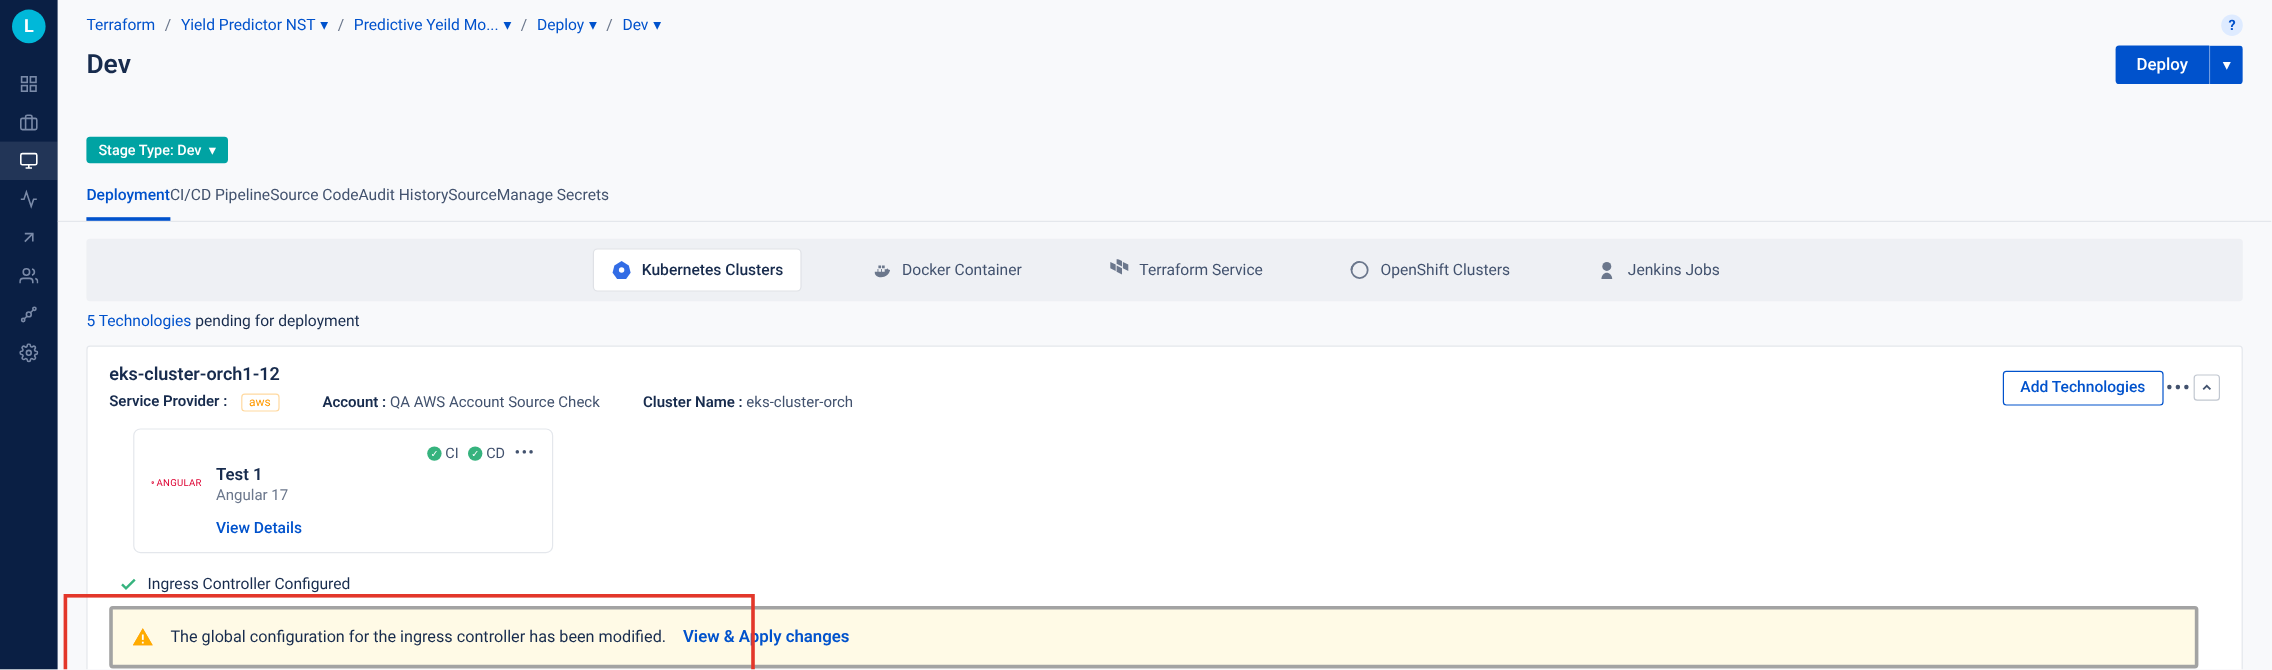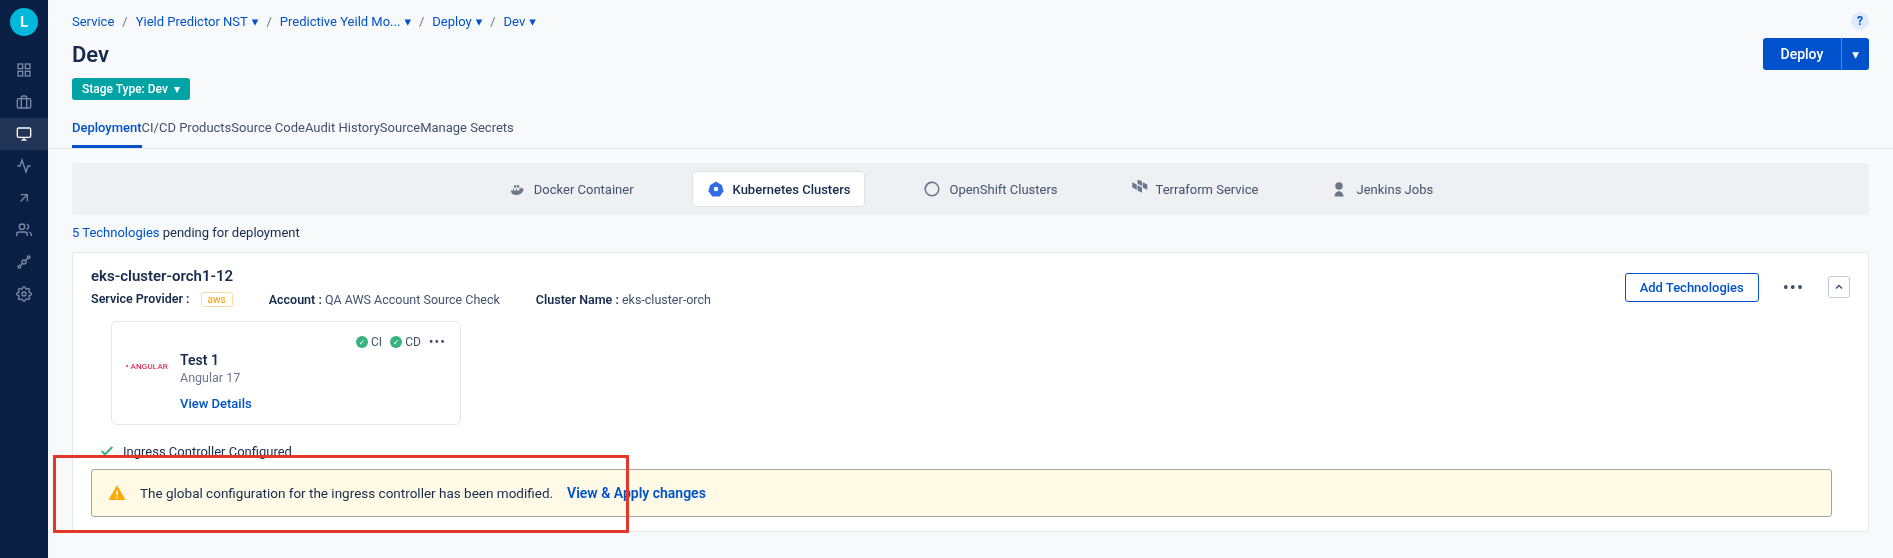--- a/index.html
+++ b/index.html
@@ -17,21 +17,21 @@
 .breadcrumb-row .sep { color: #6b778c; margin: 0 8px; }
 .breadcrumb-row .drop-caret { margin-left: 4px; color: #0052cc; }
 .breadcrumb-row .help { margin-left: auto; width: 18px; height: 18px; border-radius: 50%; background: #deebff; color: #0052cc; display: flex; align-items: center; justify-content: center; font-size: 12px; font-weight: 700; cursor: pointer; }
 
 .title-row { display: flex; align-items: center; padding: 4px 24px 8px 24px; }
 .title-row h1 { font-size: 22px; font-weight: 600; color: #172b4d; }
 .deploy-group { margin-left: auto; display: flex; }
 .btn-deploy { background: #0052cc; color: #fff; border: none; padding: 8px 18px; font-size: 14px; font-weight: 500; border-radius: 3px 0 0 3px; cursor: pointer; }
 .btn-deploy-caret { background: #0052cc; color: #fff; border: none; border-left: 1px solid rgba(255,255,255,0.3); padding: 8px 10px; border-radius: 0 3px 3px 0; cursor: pointer; }
 
-.badge-row { padding: 0 24px 10px 24px; }
+.badge-row { padding: 0 24px 10px 24px; margin-top: 36px; }
 .stage-badge { display: inline-flex; align-items: center; background: #00a3a3; color: #fff; font-size: 12px; font-weight: 500; padding: 4px 10px; border-radius: 3px; cursor: pointer; }
 .stage-badge .caret { margin-left: 6px; }
 
 .tabs { display: flex; padding: 0 24px; border-bottom: 1px solid #e4e7ec; }
 .tabs .tab { font-size: 13px; color: #42526e; padding: 10px 0; cursor: pointer; }
 .tabs .tab.active { color: #0052cc; border-bottom: 3px solid #0052cc; font-weight: 500; }
 
 .tech-tabs-wrap { background: #eef0f4; margin: 14px 24px 8px 24px; padding: 8px 0; display: flex; justify-content: center; gap: 44px; border-radius: 3px; }
 .tech-tab { display: inline-flex; align-items: center; gap: 8px; font-size: 13px; color: #42526e; padding: 8px 14px; border-radius: 4px; cursor: pointer; }
 .tech-tab.active { background: #fff; border: 1px solid #dfe1e6; color: #172b4d; font-weight: 500; }
@@ -40,39 +40,39 @@
 .pending-row { padding: 2px 24px 6px 24px; font-size: 13px; color: #172b4d; }
 .pending-row .count { color: #0052cc; }
 
 .cluster-card { margin: 6px 24px 0 24px; background: #fff; border: 1px solid #e4e7ec; border-radius: 3px; padding: 14px 18px 0 18px; position: relative; }
 .cluster-head { display: flex; align-items: center; }
 .cluster-head .titleblock h3 { font-size: 15px; font-weight: 600; color: #172b4d; margin-bottom: 6px; }
 .cluster-meta { font-size: 12.5px; color: #172b4d; display: flex; align-items: center; gap: 36px; }
 .cluster-meta .label { font-weight: 600; }
 .cluster-meta .val { font-weight: 400; color: #42526e; }
 .aws-logo { display:inline-block; font-size:10px; color:#ff9900; border:1px solid #ffd9a0; padding:1px 6px; border-radius:3px; margin-left:8px; }
-.cluster-actions { margin-left: auto; display: flex; align-items: center; gap: 24px; }
+.cluster-actions { margin-left: auto; display: flex; align-items: center; gap: 2px; }
 .btn-outline { background: #fff; border: 1px solid #0052cc; color: #0052cc; font-size: 13px; font-weight: 500; padding: 6px 14px; border-radius: 3px; cursor: pointer; }
 .more-dots { color: #42526e; cursor: pointer; font-size: 18px; letter-spacing: 1px; }
 .collapse-btn { width: 22px; height: 22px; border: 1px solid #c1c7d0; border-radius: 3px; display: flex; align-items: center; justify-content: center; background:#fff; color:#42526e; cursor: pointer; }
 
 .tech-card { width: 350px; border: 1px solid #e4e7ec; border-radius: 6px; padding: 12px 14px; margin: 14px 0 12px 20px; }
 .tech-card-top { display: flex; justify-content: flex-end; align-items: center; gap: 8px; font-size: 12px; color: #42526e; }
 .status-pill { display: inline-flex; align-items: center; gap: 3px; }
 .dot-green { width: 12px; height: 12px; border-radius: 50%; background: #36b37e; display: inline-flex; align-items:center; justify-content:center; color:#fff; font-size:8px;}
 .tech-card-body { display: flex; gap: 12px; margin-top: 2px; }
 .tech-logo { width: 42px; height: 20px; display: flex; align-items: center; justify-content: center; color: #dd0031; font-size: 8px; font-weight: 400; border: none; letter-spacing: 0.2px; margin-top:4px;}
 .tech-card-body h4 { font-size: 14px; font-weight: 600; color: #172b4d; }
 .tech-card-body .sub { font-size: 12.5px; color: #6b778c; margin: 2px 0 8px 0; }
 .link { color: #0052cc; font-size: 13px; font-weight: 500; cursor: pointer; }
 
 .ingress-row { display: flex; align-items: flex-end; gap: 8px; font-size: 13px; color: #172b4d; padding: 6px 0 10px 8px; }
 .check-ic { color: #36b37e; }
 
-.alert { margin: 0 18px 14px 0; background: #fffae6; border: 1px solid #a3a3a3; border-radius: 3px; padding: 14px 16px; display: flex; align-items: center; gap: 14px; font-size: 13.5px; color: #172b4d; }
+.alert { margin: 0 18px 14px 0; background: #fffae6; border: 3px solid #a3a3a3; border-radius: 3px; padding: 14px 16px; display: flex; align-items: center; gap: 14px; font-size: 13.5px; color: #172b4d; }
 .alert .warn-ic { color: #ff991f; }
 .alert .link { font-size: 14px; font-weight: 600; }
 
 .highlight-box { position: absolute; border: 3px solid #e3372a; left: -20px; width: 576px; height: 78px; bottom: -2px; pointer-events: none; }
 
 svg { display: block; }
 </style>
 </head>
 <body>
 
@@ -131,21 +131,21 @@
     <svg width="16" height="16" viewBox="0 0 24 24" fill="none" stroke="currentColor" stroke-width="2">
         <circle cx="12" cy="12" r="3"></circle>
         <path d="M19.4 15a1.65 1.65 0 0 0 .33 1.82l.06.06a2 2 0 1 1-2.83 2.83l-.06-.06a1.65 1.65 0 0 0-1.82-.33 1.65 1.65 0 0 0-1 1.51V21a2 2 0 0 1-4 0v-.09A1.65 1.65 0 0 0 9 19.4a1.65 1.65 0 0 0-1.82.33l-.06.06a2 2 0 1 1-2.83-2.83l.06-.06a1.65 1.65 0 0 0 .33-1.82 1.65 1.65 0 0 0-1.51-1H3a2 2 0 0 1 0-4h.09A1.65 1.65 0 0 0 4.6 9a1.65 1.65 0 0 0-.33-1.82l-.06-.06a2 2 0 1 1 2.83-2.83l.06.06a1.65 1.65 0 0 0 1.82.33H9a1.65 1.65 0 0 0 1-1.51V3a2 2 0 0 1 4 0v.09a1.65 1.65 0 0 0 1 1.51 1.65 1.65 0 0 0 1.82-.33l.06-.06a2 2 0 1 1 2.83 2.83l-.06.06a1.65 1.65 0 0 0-.33 1.82V9a1.65 1.65 0 0 0 1.51 1H21a2 2 0 0 1 0 4h-.09a1.65 1.65 0 0 0-1.51 1z"></path>
       </svg>
   </div>
 </div>
 
 <div class="main">
 
   <div class="breadcrumb-row">
-    <span class="crumb">Service</span>
+    <span class="crumb">Terraform</span>
     <span class="sep">/</span>
     <span class="crumb">Yield Predictor NST</span>
     <span class="drop-caret">▾</span>
     <span class="sep">/</span>
     <span class="crumb">Predictive Yeild Mo...</span>
     <span class="drop-caret">▾</span>
     <span class="sep">/</span>
     <span class="crumb">Deploy</span>
     <span class="drop-caret">▾</span>
     <span class="sep">/</span>
@@ -164,61 +164,61 @@
 
   <div class="badge-row">
     <span class="stage-badge">
       <span>Stage Type: Dev</span>
       <span class="caret">▾</span>
     </span>
   </div>
 
   <div class="tabs">
     <div class="tab active">Deployment</div>
-    <div class="tab">CI/CD Products</div>
+    <div class="tab">CI/CD Pipeline</div>
     <div class="tab">Source Code</div>
     <div class="tab">Audit History</div>
     <div class="tab">Source</div>
     <div class="tab">Manage Secrets</div>
   </div>
 
   <div class="tech-tabs-wrap">
-    <div class="tech-tab">
-      <span class="ticon">
-          <svg width="18" height="18" viewBox="0 0 24 24" fill="#6b778c">
-            <path d="M4 11h3v3H4zm4 0h3v3H8zm4 0h3v3h-3zm-4-4h3v3H8zm4 0h3v3h-3zM4 15c0 3 3 5 7 5 5 0 9-3 10-8-2 0-3-2-3-2s-1 2-3 1H4z"></path>
-          </svg>
-        </span>
-      <span>Docker Container</span>
-    </div>
     <div class="tech-tab active">
       <span class="ticon">
           <svg width="18" height="18" viewBox="0 0 24 24" fill="#326ce5">
             <polygon points="12,2 20,7 22,15 17,22 7,22 2,15 4,7"></polygon>
             <circle cx="12" cy="12" r="3" fill="#fff"></circle>
           </svg>
         </span>
       <span>Kubernetes Clusters</span>
     </div>
     <div class="tech-tab">
       <span class="ticon">
+          <svg width="18" height="18" viewBox="0 0 24 24" fill="#6b778c">
+            <path d="M4 11h3v3H4zm4 0h3v3H8zm4 0h3v3h-3zm-4-4h3v3H8zm4 0h3v3h-3zM4 15c0 3 3 5 7 5 5 0 9-3 10-8-2 0-3-2-3-2s-1 2-3 1H4z"></path>
+          </svg>
+        </span>
+      <span>Docker Container</span>
+    </div>
+    <div class="tech-tab">
+      <span class="ticon">
+          <svg width="18" height="18" viewBox="0 0 24 24" fill="#6b778c">
+            <path d="M3 3l6 3v7L3 10zm7 4l6 3v7l-6-3zm0-8l6 3v6l-6-3zm7 4l6 3v7l-6-3z"></path>
+          </svg>
+        </span>
+      <span>Terraform Service</span>
+    </div>
+    <div class="tech-tab">
+      <span class="ticon">
           <svg width="18" height="18" viewBox="0 0 24 24" fill="none" stroke="#6b778c" stroke-width="2">
             <circle cx="12" cy="12" r="9"></circle>
             <path d="M3 12a9 9 0 0 1 9-9"></path>
           </svg>
         </span>
       <span>OpenShift Clusters</span>
-    </div>
-    <div class="tech-tab">
-      <span class="ticon">
-          <svg width="18" height="18" viewBox="0 0 24 24" fill="#6b778c">
-            <path d="M3 3l6 3v7L3 10zm7 4l6 3v7l-6-3zm0-8l6 3v6l-6-3zm7 4l6 3v7l-6-3z"></path>
-          </svg>
-        </span>
-      <span>Terraform Service</span>
     </div>
     <div class="tech-tab">
       <span class="ticon">
           <svg width="18" height="18" viewBox="0 0 24 24" fill="#6b778c">
             <circle cx="12" cy="8" r="5"></circle>
             <path d="M6 22c0-4 3-7 6-7s6 3 6 7z"></path>
           </svg>
         </span>
       <span>Jenkins Jobs</span>
     </div>

